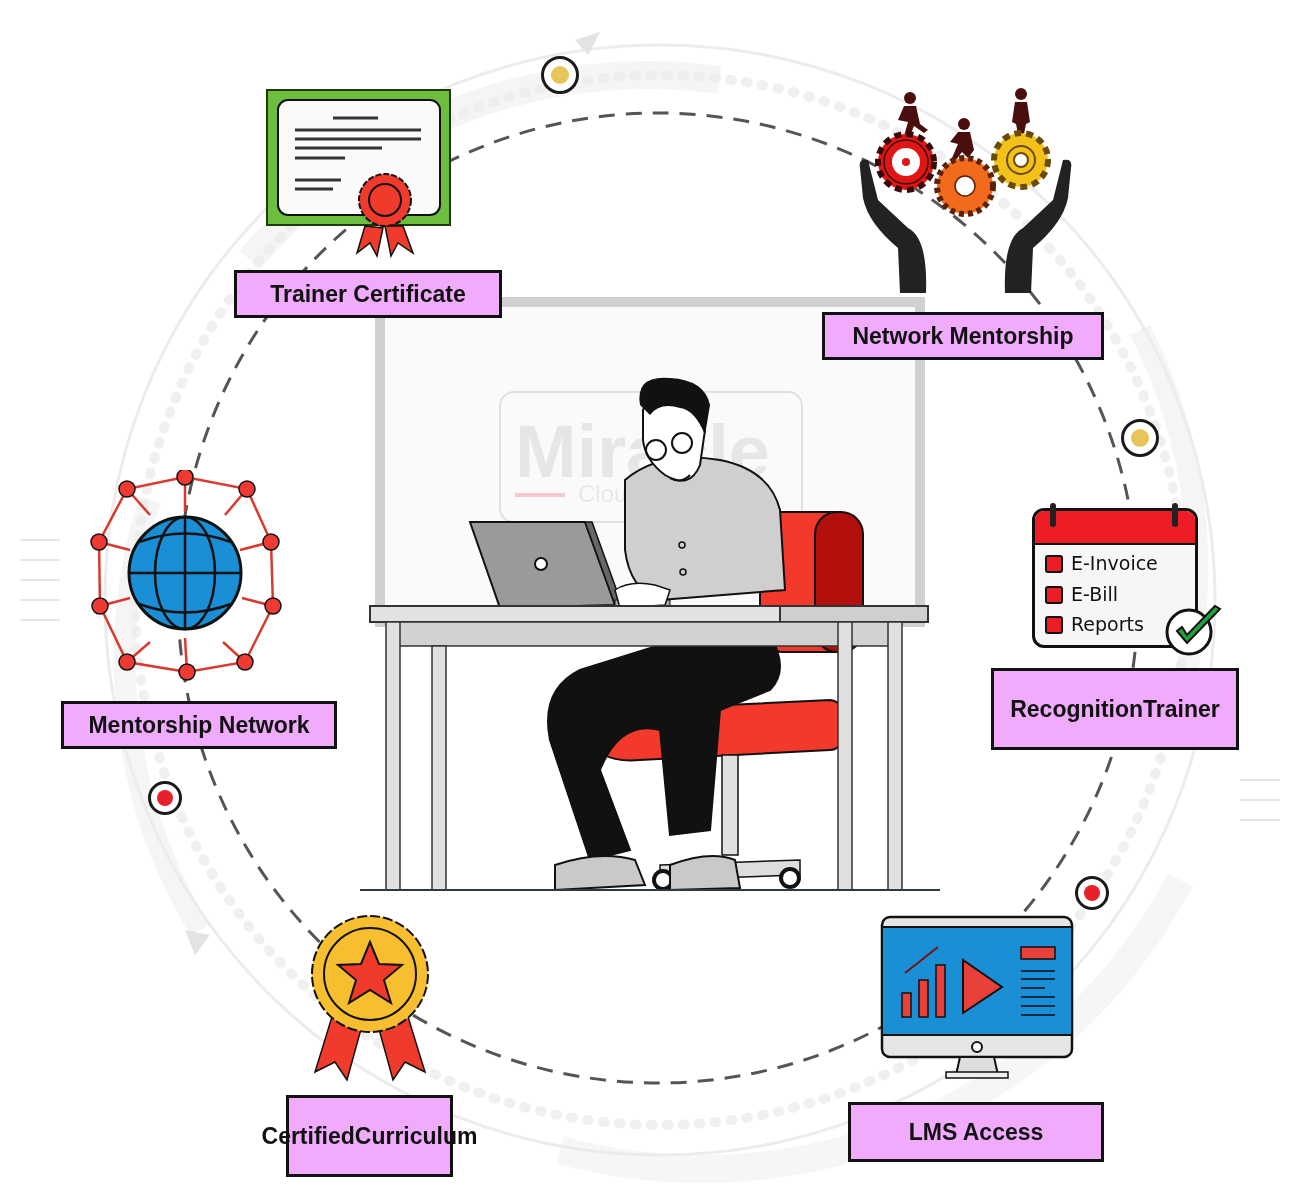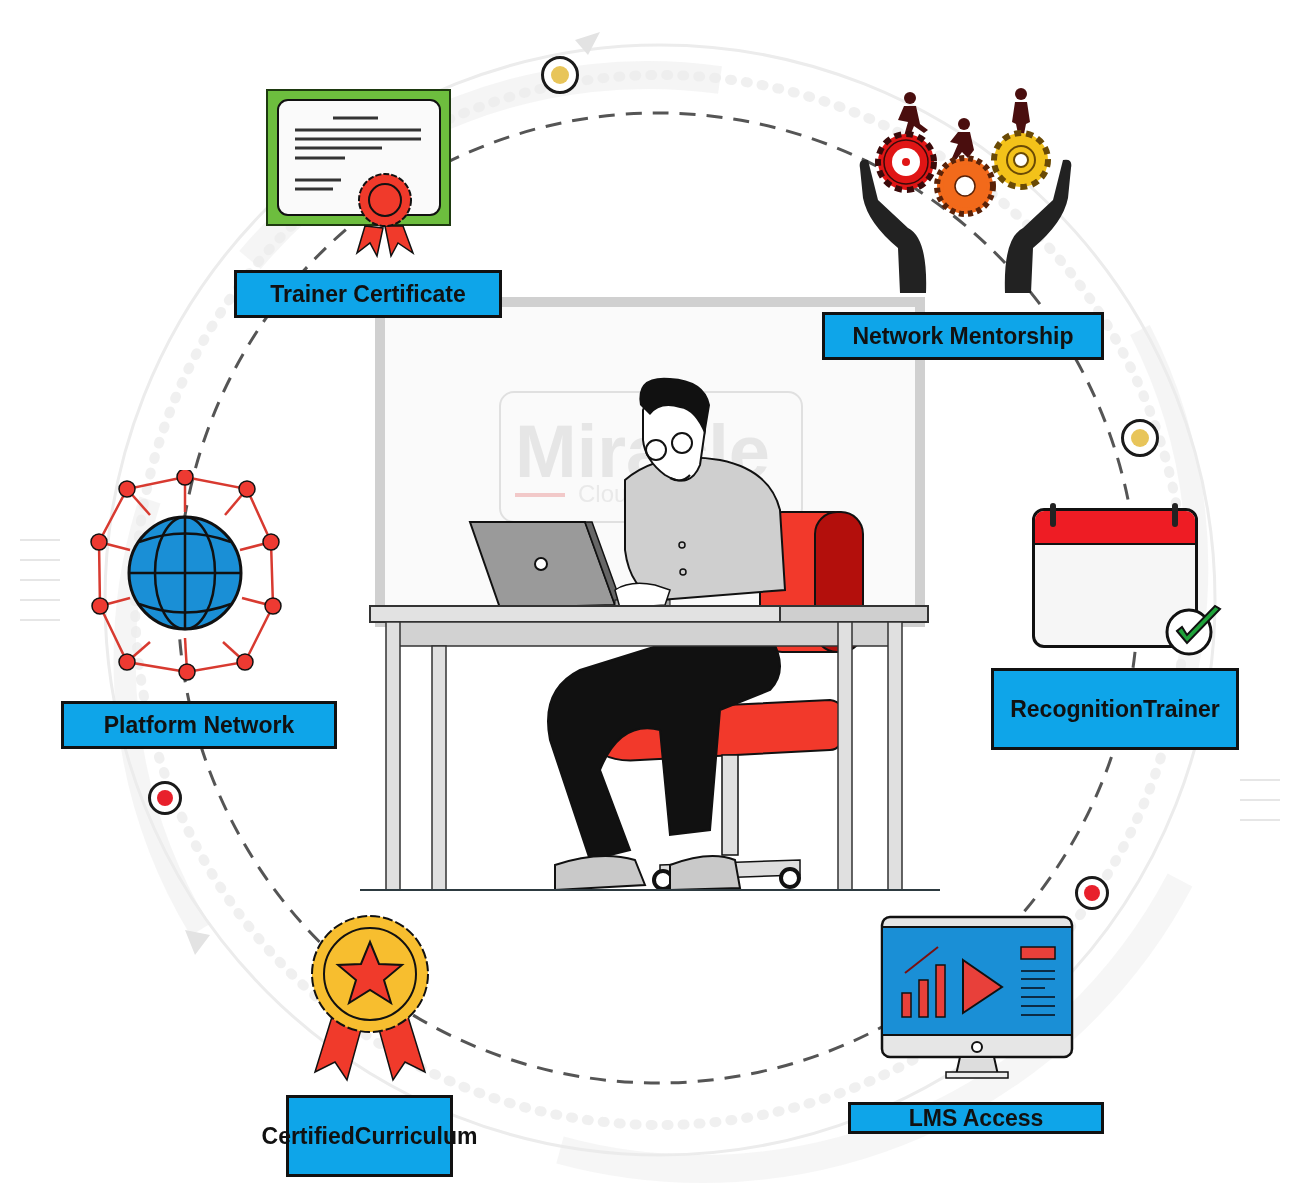--- a/index.html
+++ b/index.html
@@ -1,19 +1,19 @@
 <!DOCTYPE html>
 <html><head>
 <meta charset="utf-8">
 <style>
   html, body { margin:0; padding:0; background:#ffffff; }
   body { width:1300px; height:1200px; position:relative; overflow:hidden; font-family:"Liberation Sans", sans-serif; }
   .abs { position:absolute; }
   .label-box {
-    position:absolute; background:#0ea5e9; border:3px solid #111; box-sizing:border-box;
+    position:absolute; background:#f0abfc; border:3px solid #111; box-sizing:border-box;
     display:flex; align-items:center; justify-content:center; text-align:right;
     font-family:"Liberation Sans", sans-serif; font-weight:700; font-size:23px; color:#111; line-height:30px;
   }
   .marker { position:absolute; width:38px; height:38px; border:3px solid #1a1a1a; border-radius:50%; background:#fff; box-sizing:border-box; }
   .marker .dot { position:absolute; left:50%; top:50%; width:18px; height:18px; margin:-9px 0 0 -9px; border-radius:50%; }
   svg { display:block; }
 </style>
 </head>
 <body>
 
@@ -157,20 +157,25 @@
 <div class="label-box" style="left:822px;top:312px;width:282px;height:48px">
   <span>Network Mentorship</span>
 </div>
 
 <div class="abs" style="left:1032px;top:503px;width:195px;height:155px">
   <div class="abs" style="left:0;top:5px;width:166px;height:140px;border:3px solid #111;border-radius:12px;background:#f6f6f6;overflow:hidden;box-sizing:border-box">
     <div style="height:32px;background:#EE1C24;border-bottom:2px solid #111"></div>
   </div>
   <div class="abs" style="left:18px;top:0;width:6px;height:24px;background:#222;border-radius:3px"></div>
   <div class="abs" style="left:140px;top:0;width:6px;height:24px;background:#222;border-radius:3px"></div>
+  <div class="abs" style="left:13px;top:45px;font-family:'DejaVu Sans',sans-serif;font-size:19px;color:#111;line-height:30.5px">
+    <div><span style="display:inline-block;width:18px;height:18px;background:#EE1C24;border:2px solid #111;border-radius:3px;vertical-align:-3px;margin-right:8px;box-sizing:border-box"></span><span>E-Invoice</span></div>
+    <div><span style="display:inline-block;width:18px;height:18px;background:#EE1C24;border:2px solid #111;border-radius:3px;vertical-align:-3px;margin-right:8px;box-sizing:border-box"></span><span>E-Bill</span></div>
+    <div><span style="display:inline-block;width:18px;height:18px;background:#EE1C24;border:2px solid #111;border-radius:3px;vertical-align:-3px;margin-right:8px;box-sizing:border-box"></span><span>Reports</span></div>
+  </div>
   <svg class="abs" style="left:133px;top:100px" width="60" height="55" viewBox="0 0 60 55">
     <circle cx="24" cy="29" r="22" fill="#fff" stroke="#111" stroke-width="3"></circle>
     <path d="M12 28 L22 40 L55 6 L50 3 L22 32 L17 24Z" fill="#1FA33A" stroke="#111" stroke-width="2"></path>
   </svg>
 </div>
 <div class="label-box" style="left:991px;top:668px;width:248px;height:82px;flex-direction:row">
   <span>Recognition</span>
   <span>Trainer</span>
 </div>
 
@@ -190,21 +195,21 @@
     <g stroke="#0b2b44" stroke-width="2">
         <line x1="141" y1="56" x2="175" y2="56"></line>
         <line x1="141" y1="64" x2="175" y2="64"></line>
         <line x1="141" y1="73" x2="165" y2="73"></line>
         <line x1="141" y1="82" x2="175" y2="82"></line>
         <line x1="141" y1="91" x2="175" y2="91"></line>
         <line x1="141" y1="100" x2="175" y2="100"></line>
       </g>
   </svg>
 </div>
-<div class="label-box" style="left:848px;top:1102px;width:256px;height:32px">
+<div class="label-box" style="left:848px;top:1102px;width:256px;height:60px">
   <span>LMS Access</span>
 </div>
 
 <div class="abs" style="left:305px;top:912px;width:130px;height:170px">
   <svg width="130" height="170" viewBox="0 0 130 170">
     <path d="M30 95 L10 160 L30 150 L42 168 L58 110Z" fill="#F03A2B" stroke="#111" stroke-width="1.5"></path>
     <path d="M100 95 L120 160 L100 150 L88 168 L72 110Z" fill="#F03A2B" stroke="#111" stroke-width="1.5"></path>
     <circle cx="65" cy="62" r="58" fill="#F7BE2F" stroke="#111" stroke-width="2" stroke-dasharray="10 3"></circle>
     <circle cx="65" cy="62" r="46" fill="#F7BE2F" stroke="#111" stroke-width="2"></circle>
     <path d="M65 30 L74 52 L97 53 L79 68 L86 91 L65 78 L44 91 L51 68 L33 53 L56 52Z" fill="#F03A2B" stroke="#111" stroke-width="2"></path>
@@ -246,14 +251,14 @@
     <g stroke="#111" stroke-width="2.5" fill="none">
       <line x1="44" y1="103" x2="156" y2="103"></line>
         <line x1="100" y1="47" x2="100" y2="159"></line>
       <ellipse cx="100" cy="103" rx="30" ry="56"></ellipse>
       <path d="M54 72 Q100 55 146 72"></path>
         <path d="M54 134 Q100 151 146 134"></path>
     </g>
   </svg>
 </div>
 <div class="label-box" style="left:61px;top:701px;width:276px;height:48px">
-  <span>Platform Network</span>
+  <span>Mentorship Network</span>
 </div>
 
 </body></html>

